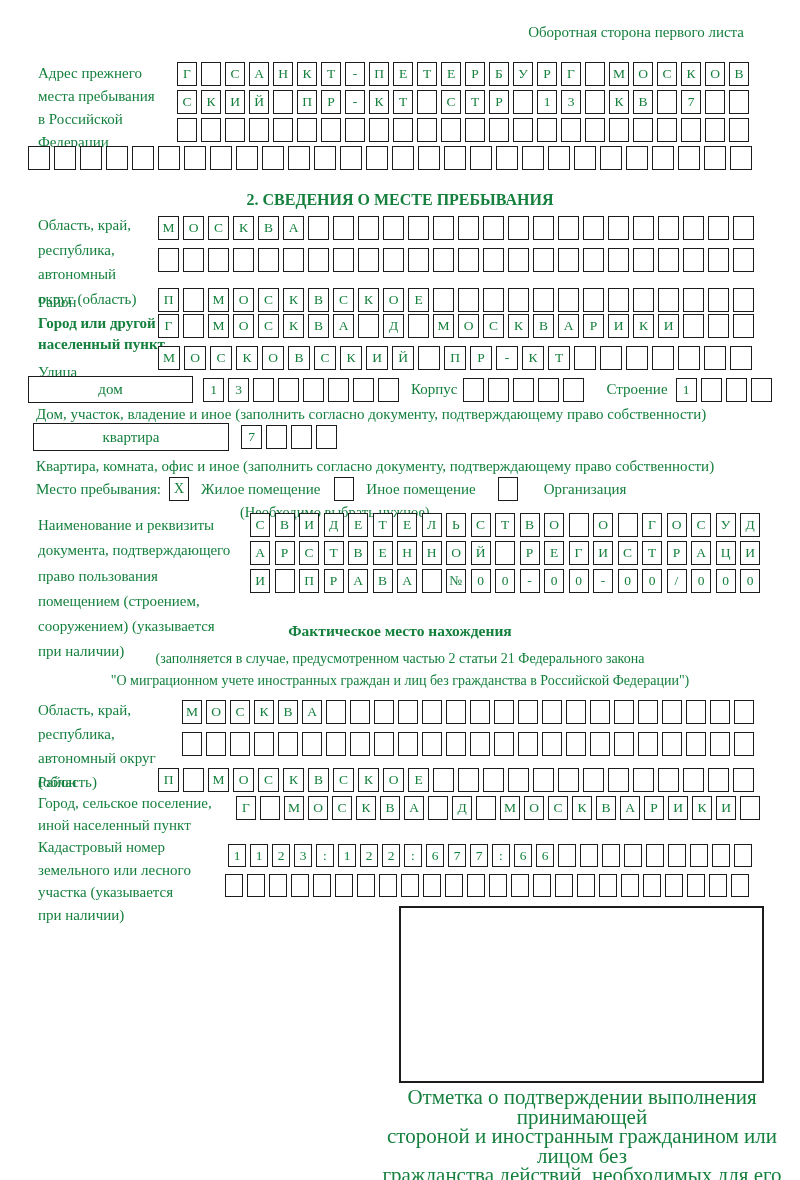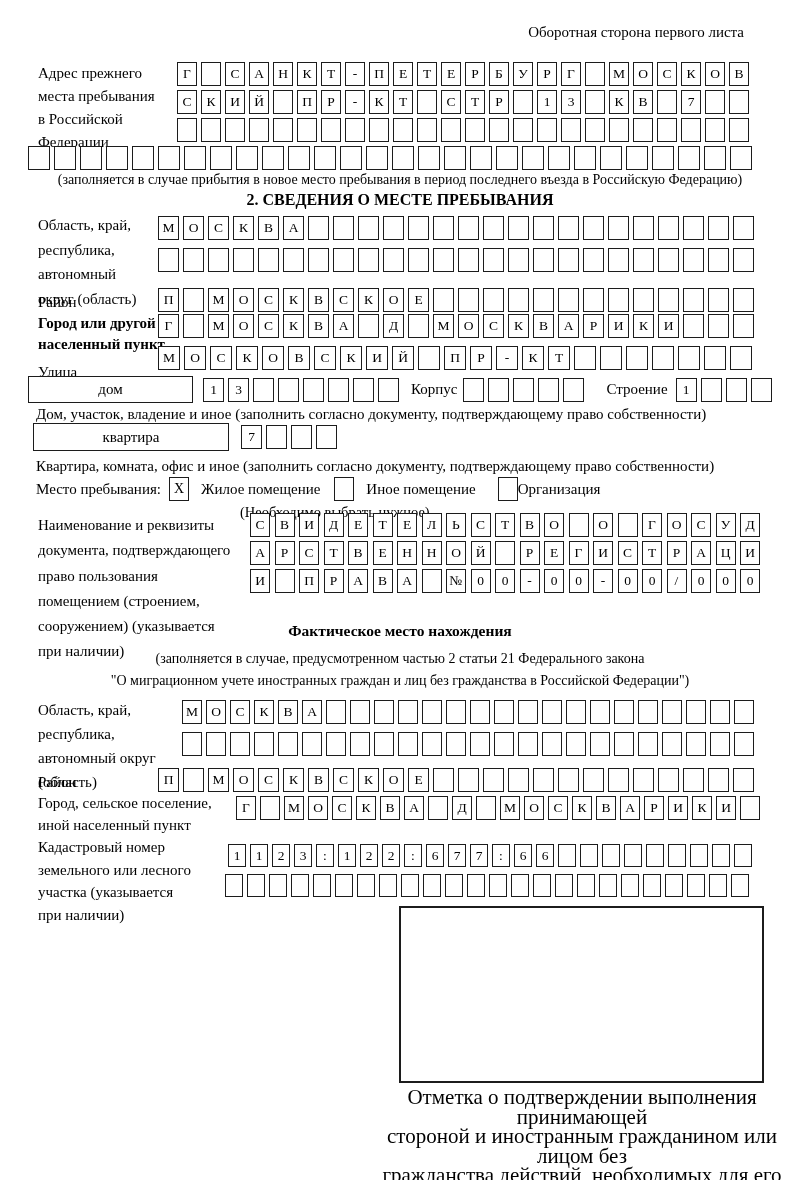--- a/index.html
+++ b/index.html
@@ -1,18 +1,18 @@
 <!DOCTYPE html>
 <html><head>
 <meta charset="utf-8">
 <style>
   html,body{margin:0;padding:0;background:#fff;}
   .page{
     position:relative;width:800px;height:1180px;background:#ffffff;
-    font-family:"Liberation Serif", "DejaVu Serif", serif;color:#000000;overflow:hidden;
+    font-family:"Liberation Serif", "DejaVu Serif", serif;color:#15803d;overflow:hidden;
   }
   .abs{position:absolute;}
   .lbl{font-size:15px;line-height:23px;white-space:pre-line;}
   .note{font-size:14px;text-align:center;width:800px;left:0;}
   .grid{display:flex;gap:4px;}
   .grid .cell{
     flex:0 0 auto;width:var(--cw,20px);height:var(--ch,24px);
     border:1.6px solid #1c1c1c;box-sizing:border-box;
     display:flex;align-items:center;justify-content:center;
     font-size:13.5px;background:#fff;
@@ -141,21 +141,20 @@
       <span class="cell"></span>
       <span class="cell"></span>
       <span class="cell"></span>
       <span class="cell"></span>
       <span class="cell"></span>
       <span class="cell"></span>
       <span class="cell"></span>
       <span class="cell"></span>
       <span class="cell"></span>
     </div>
-  <div class="abs note" style="top:172px;">(заполняется в случае прибытия в новое место пребывания в период последнего въезда в Российскую Федерацию)</div>
 
   <div class="abs bold-center" style="top:191px;font-size:16px;">2. СВЕДЕНИЯ О МЕСТЕ ПРЕБЫВАНИЯ</div>
 
   <div class="abs lbl" style="left:38px;top:213px;width:130px;line-height:24.5px;">Область, край,
 республика,
 автономный
 округ (область)</div>
   <div class="abs grid" style="left:158px;top:216px;--cw:21px;">
       <span class="cell">М</span>
       <span class="cell">О</span>
@@ -334,21 +333,21 @@
   </div>
   <div class="abs" style="left:36px;top:458px;font-size:15px;">Квартира, комната, офис и иное (заполнить согласно документу, подтверждающему право собственности)</div>
 
   <div class="abs rowflex" style="left:36px;top:477px;">
     <div>Место пребывания:</div>
     <div class="checkbox" style="margin-left:8px;">X</div>
     <div style="margin-left:12px;">Жилое помещение</div>
     <div class="checkbox" style="margin-left:14px;"></div>
     <div style="margin-left:12px;">Иное помещение</div>
     <div class="checkbox" style="margin-left:22px;"></div>
-    <div style="">Организация</div>
+    <div style="margin-left:26px;">Организация</div>
   </div>
   <div class="abs" style="left:240px;top:504px;font-size:14.5px;">(Необходимо выбрать нужное)</div>
 
   <div class="abs lbl" style="left:38px;top:513px;width:210px;line-height:25.3px;">Наименование и реквизиты
 документа, подтверждающего
 право пользования
 помещением (строением,
 сооружением) (указывается
 при наличии)</div>
   <div class="abs grid" style="left:250px;top:513px;--cw:20px;gap:4.5px;">

